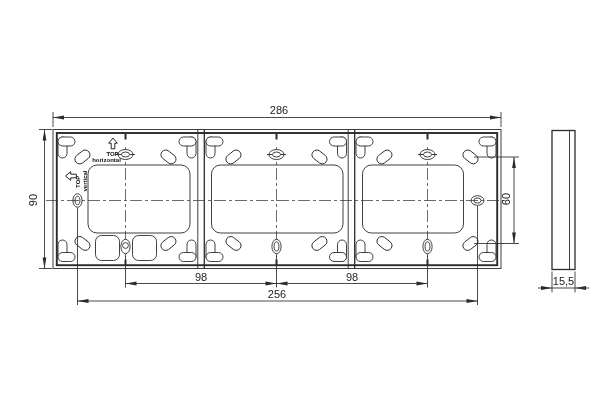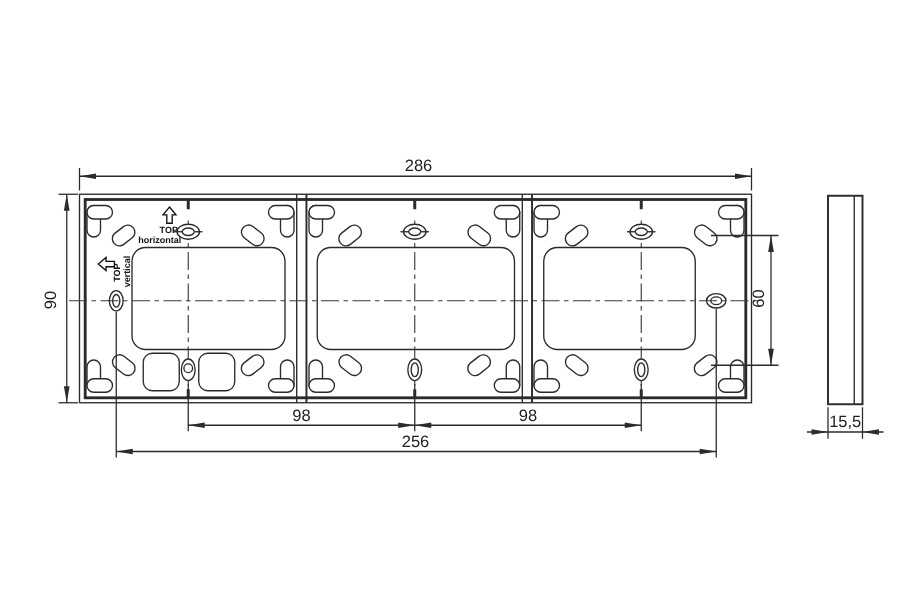--- a/index.html
+++ b/index.html
@@ -1,16 +1,16 @@
 <!DOCTYPE html>
 <html><head>
 <meta charset="utf-8">
 <style>
   html,body{margin:0;padding:0;background:#ffffff;}
-  .page{width:600px;height:400px;background:#ffffff;position:relative;overflow:hidden;}
+  .page{width:600px;height:400px;background:#ffffff;position:relative;overflow:hidden;border-radius:30px;}
   svg{display:block;}
   text{font-family:"Liberation Sans", sans-serif;fill:#222222;}
   .dim-text{font-size:11px;}
   .tiny-label{font-size:6px;font-weight:bold;fill:#111;}
   .thin{stroke:#2b2b2b;stroke-width:0.9;fill:none;}
   .thick{stroke:#2b2b2b;stroke-width:1.9;fill:none;}
   .med{stroke:#2b2b2b;stroke-width:1.3;fill:none;}
   .dimline{stroke:#2b2b2b;stroke-width:0.85;fill:none;}
   .center{stroke:#3a3a3a;stroke-width:0.75;fill:none;stroke-dasharray:12 3 3 3;}
   .cut{fill:#ffffff;stroke:#2b2b2b;stroke-width:0.9;}

